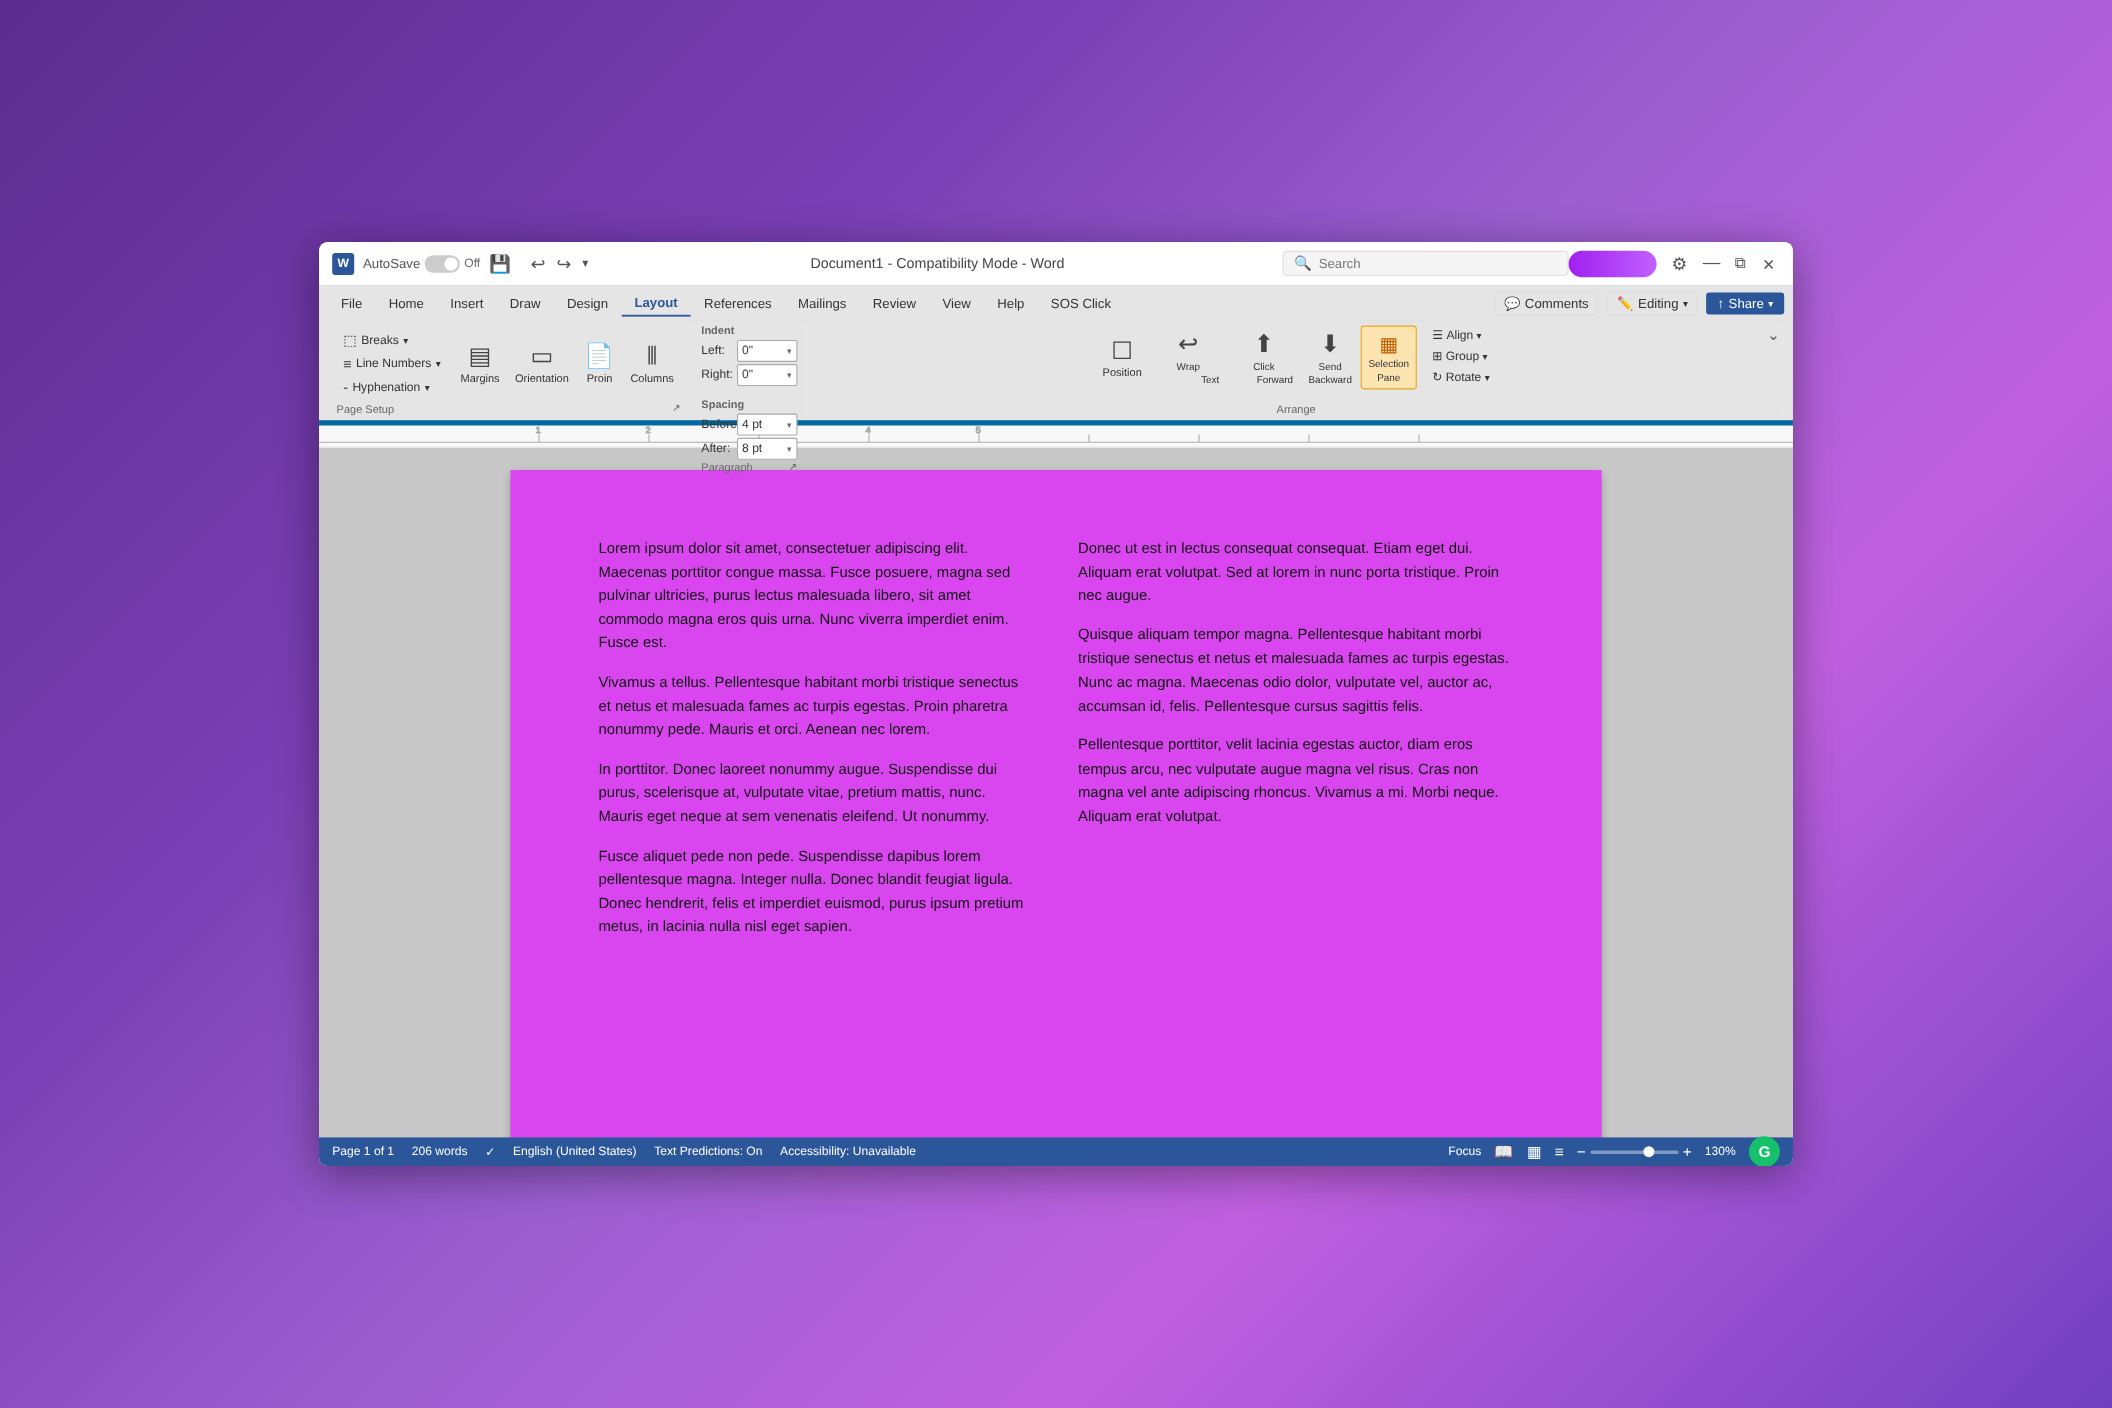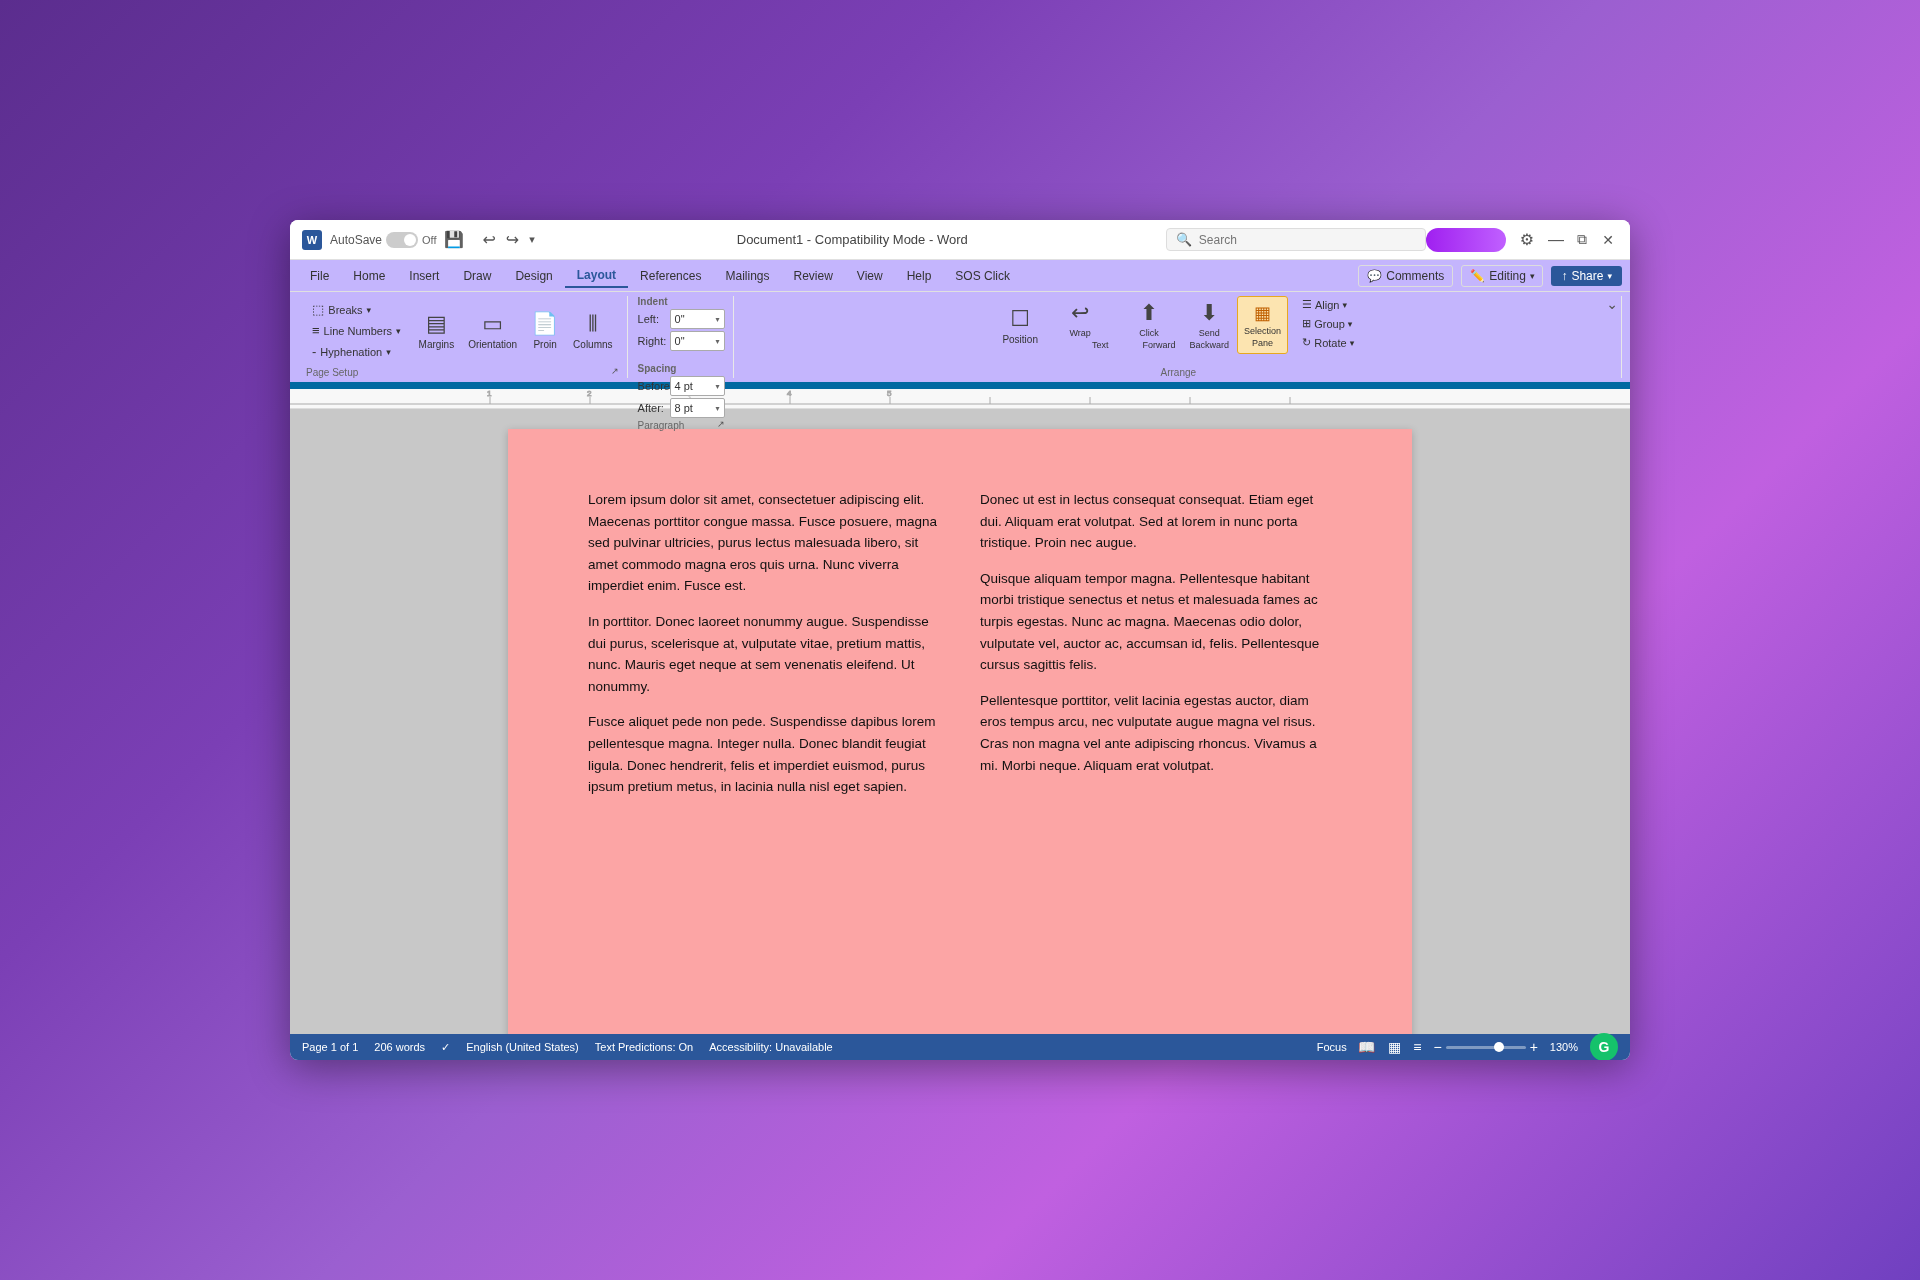--- a/index.html
+++ b/index.html
@@ -138,22 +138,22 @@
       display: flex;
       align-items: center;
       justify-content: center;
       font-size: 12px;
       cursor: pointer;
       color: #555;
     }
 
     
     .ribbon {
-      background: #c4b5fd;
-      border-bottom: 7px solid #0369a1;
+      background: #e5e5e5;
+      border-bottom: 5px solid #0369a1;
       flex-shrink: 0;
     }
     .ribbon-tabs {
       display: flex;
       align-items: center;
       padding: 0 8px;
       height: 32px;
       border-bottom: 1px solid #e0e0e0;
     }
     .ribbon-tab {
@@ -312,23 +312,23 @@
     
     .doc-area {
       flex: 1;
       background: #c8c8c8;
       overflow: auto;
       display: flex;
       justify-content: center;
       padding: 20px 0;
     }
     .page {
-      width: 904px;
+      width: 992px;
       min-height: 700px;
-      background: #fca5a5;
+      background: #d946ef;
       box-shadow: 0 2px 8px rgba(0,0,0,0.2);
       padding: 60px 80px;
       column-count: 2;
       column-gap: 40px;
       font-size: 13.5px;
       line-height: 1.6;
       color: #111;
     }
     .page p { margin-bottom: 14px; break-inside: avoid; }
 
@@ -673,20 +673,21 @@
         <line x1="800" y1="8" x2="800" y2="15"></line>
         <line x1="900" y1="8" x2="900" y2="15"></line>
         <line x1="1000" y1="8" x2="1000" y2="15"></line>
       </g>
     </svg>
   </div>
 
   <div class="doc-area">
     <div class="page">
       <p>Lorem ipsum dolor sit amet, consectetuer adipiscing elit. Maecenas porttitor congue massa. Fusce posuere, magna sed pulvinar ultricies, purus lectus malesuada libero, sit amet commodo magna eros quis urna. Nunc viverra imperdiet enim. Fusce est.</p>
+      <p>Vivamus a tellus. Pellentesque habitant morbi tristique senectus et netus et malesuada fames ac turpis egestas. Proin pharetra nonummy pede. Mauris et orci. Aenean nec lorem.</p>
       <p>In porttitor. Donec laoreet nonummy augue. Suspendisse dui purus, scelerisque at, vulputate vitae, pretium mattis, nunc. Mauris eget neque at sem venenatis eleifend. Ut nonummy.</p>
       <p>Fusce aliquet pede non pede. Suspendisse dapibus lorem pellentesque magna. Integer nulla. Donec blandit feugiat ligula. Donec hendrerit, felis et imperdiet euismod, purus ipsum pretium metus, in lacinia nulla nisl eget sapien.</p>
       <p>Donec ut est in lectus consequat consequat. Etiam eget dui. Aliquam erat volutpat. Sed at lorem in nunc porta tristique. Proin nec augue.</p>
       <p>Quisque aliquam tempor magna. Pellentesque habitant morbi tristique senectus et netus et malesuada fames ac turpis egestas. Nunc ac magna. Maecenas odio dolor, vulputate vel, auctor ac, accumsan id, felis. Pellentesque cursus sagittis felis.</p>
       <p>Pellentesque porttitor, velit lacinia egestas auctor, diam eros tempus arcu, nec vulputate augue magna vel risus. Cras non magna vel ante adipiscing rhoncus. Vivamus a mi. Morbi neque. Aliquam erat volutpat.</p>
     </div>
   </div>
 
   <div class="status-bar">
     <span class="status-item">Page 1 of 1</span>

